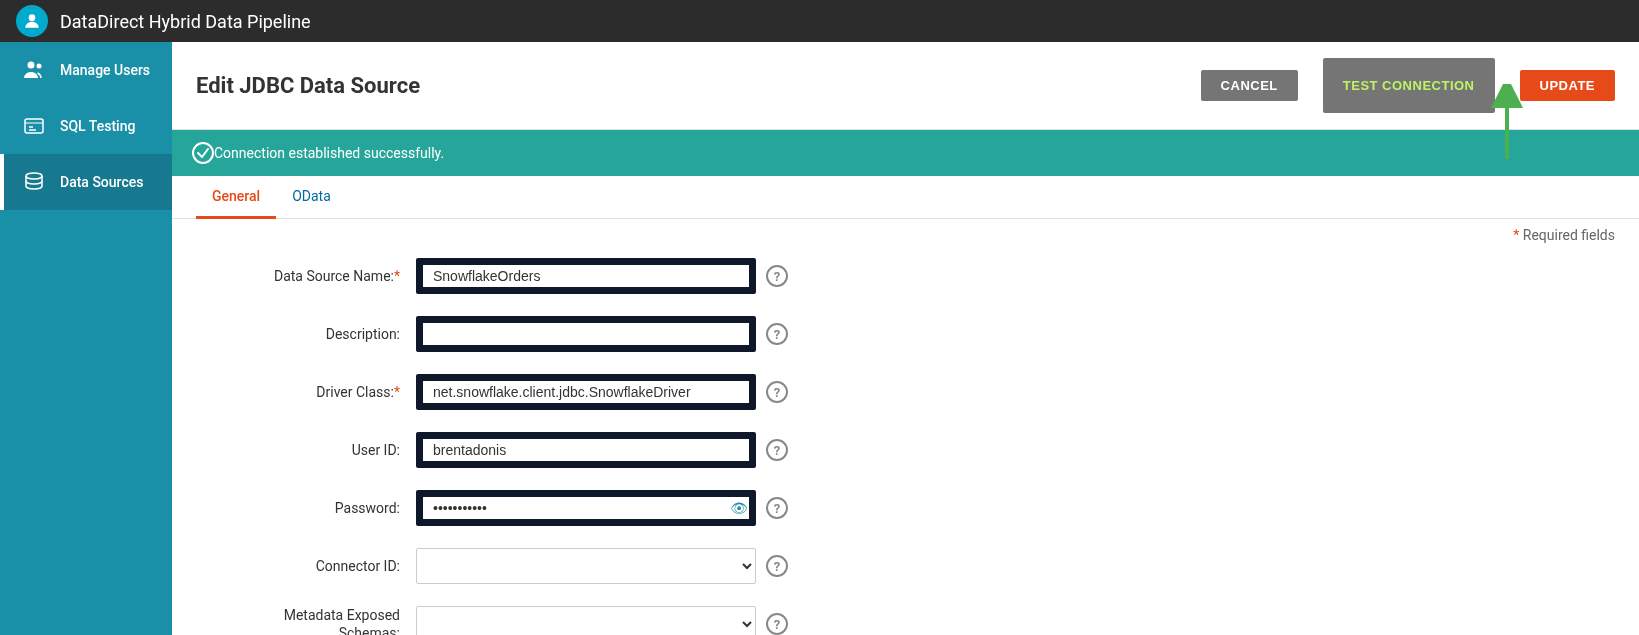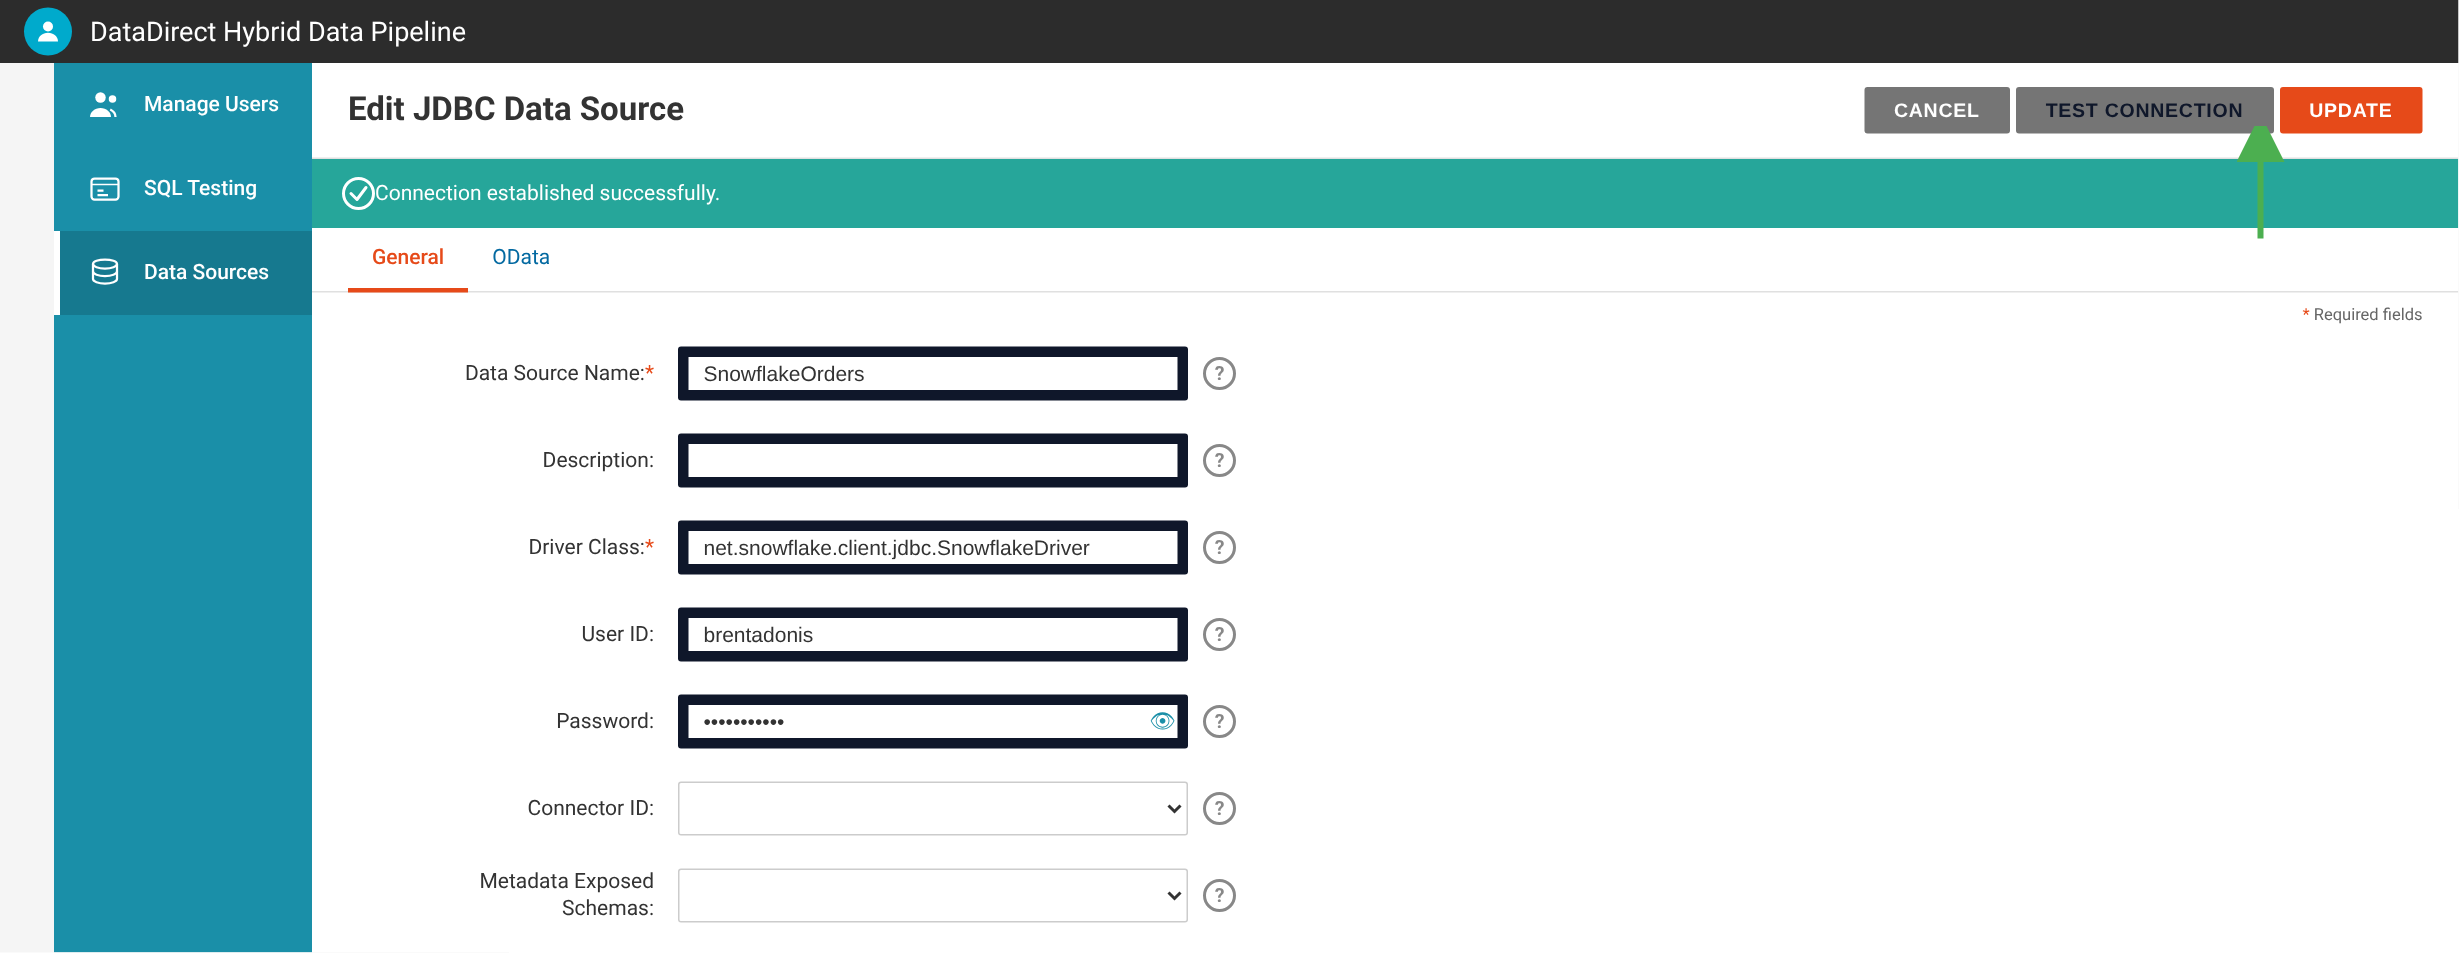--- a/index.html
+++ b/index.html
@@ -39,21 +39,20 @@
       overflow: hidden;
     }
 
     
     .sidebar {
       width: 172px;
       background: #1a8fa8;
       flex-shrink: 0;
       display: flex;
       flex-direction: column;
-      margin-left: 36px;
     }
     .sidebar-item {
       display: flex;
       align-items: center;
       padding: 14px 16px;
       color: #ffffff;
       cursor: pointer;
       font-size: 14px;
       font-weight: 500;
       gap: 12px;
@@ -91,39 +90,39 @@
       background: #ffffff;
       flex-shrink: 0;
     }
     .content-title {
       font-size: 22px;
       font-weight: 700;
       color: #333333;
     }
     .header-buttons {
       display: flex;
-      gap: 4px;
+      gap: 25px;
       align-items: center;
     }
     .btn-cancel {
       padding: 8px 20px;
       background: #757575;
       color: #ffffff;
       border: none;
       border-radius: 2px;
       font-size: 13px;
       font-weight: 600;
       cursor: pointer;
       text-transform: uppercase;
       letter-spacing: 0.5px;
     }
     .btn-test {
-      padding: 8px 20px;
+      padding: 20px 20px;
       background: #757575;
-      color: #0f172a;
+      color: #bef264;
       border: none;
       border-radius: 2px;
       font-size: 13px;
       font-weight: 600;
       cursor: pointer;
       text-transform: uppercase;
       letter-spacing: 0.5px;
     }
     .btn-update {
       padding: 8px 20px;
@@ -180,21 +179,21 @@
     .tab-item.active {
       color: #e64a19;
       border-bottom-color: #e64a19;
       font-weight: 500;
     }
 
     
     .required-note {
       text-align: right;
       padding: 8px 24px 4px;
-      font-size: 11px;
+      font-size: 14px;
       color: #666;
       flex-shrink: 0;
     }
     .required-note span.asterisk { color: #e64a19; }
 
     
     .form-scroll {
       flex: 1;
       overflow-y: auto;
       padding: 8px 24px 24px;

